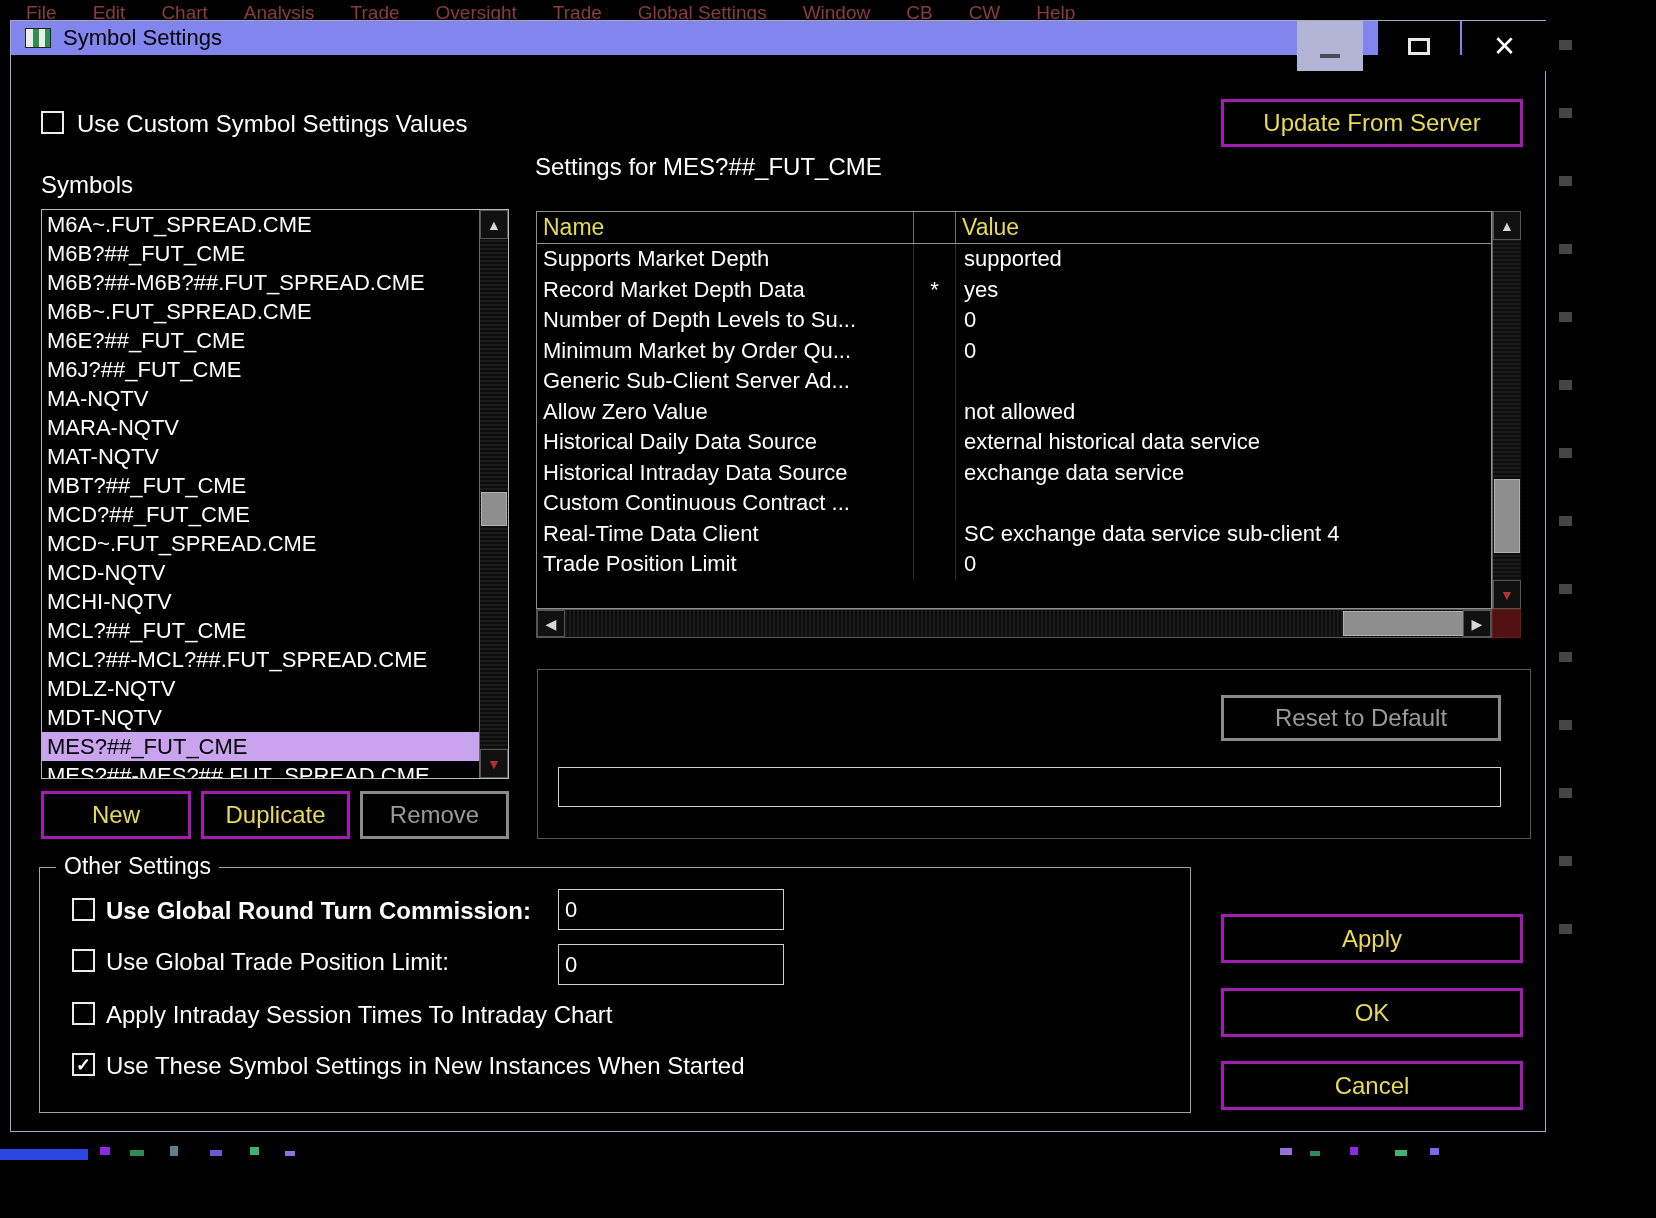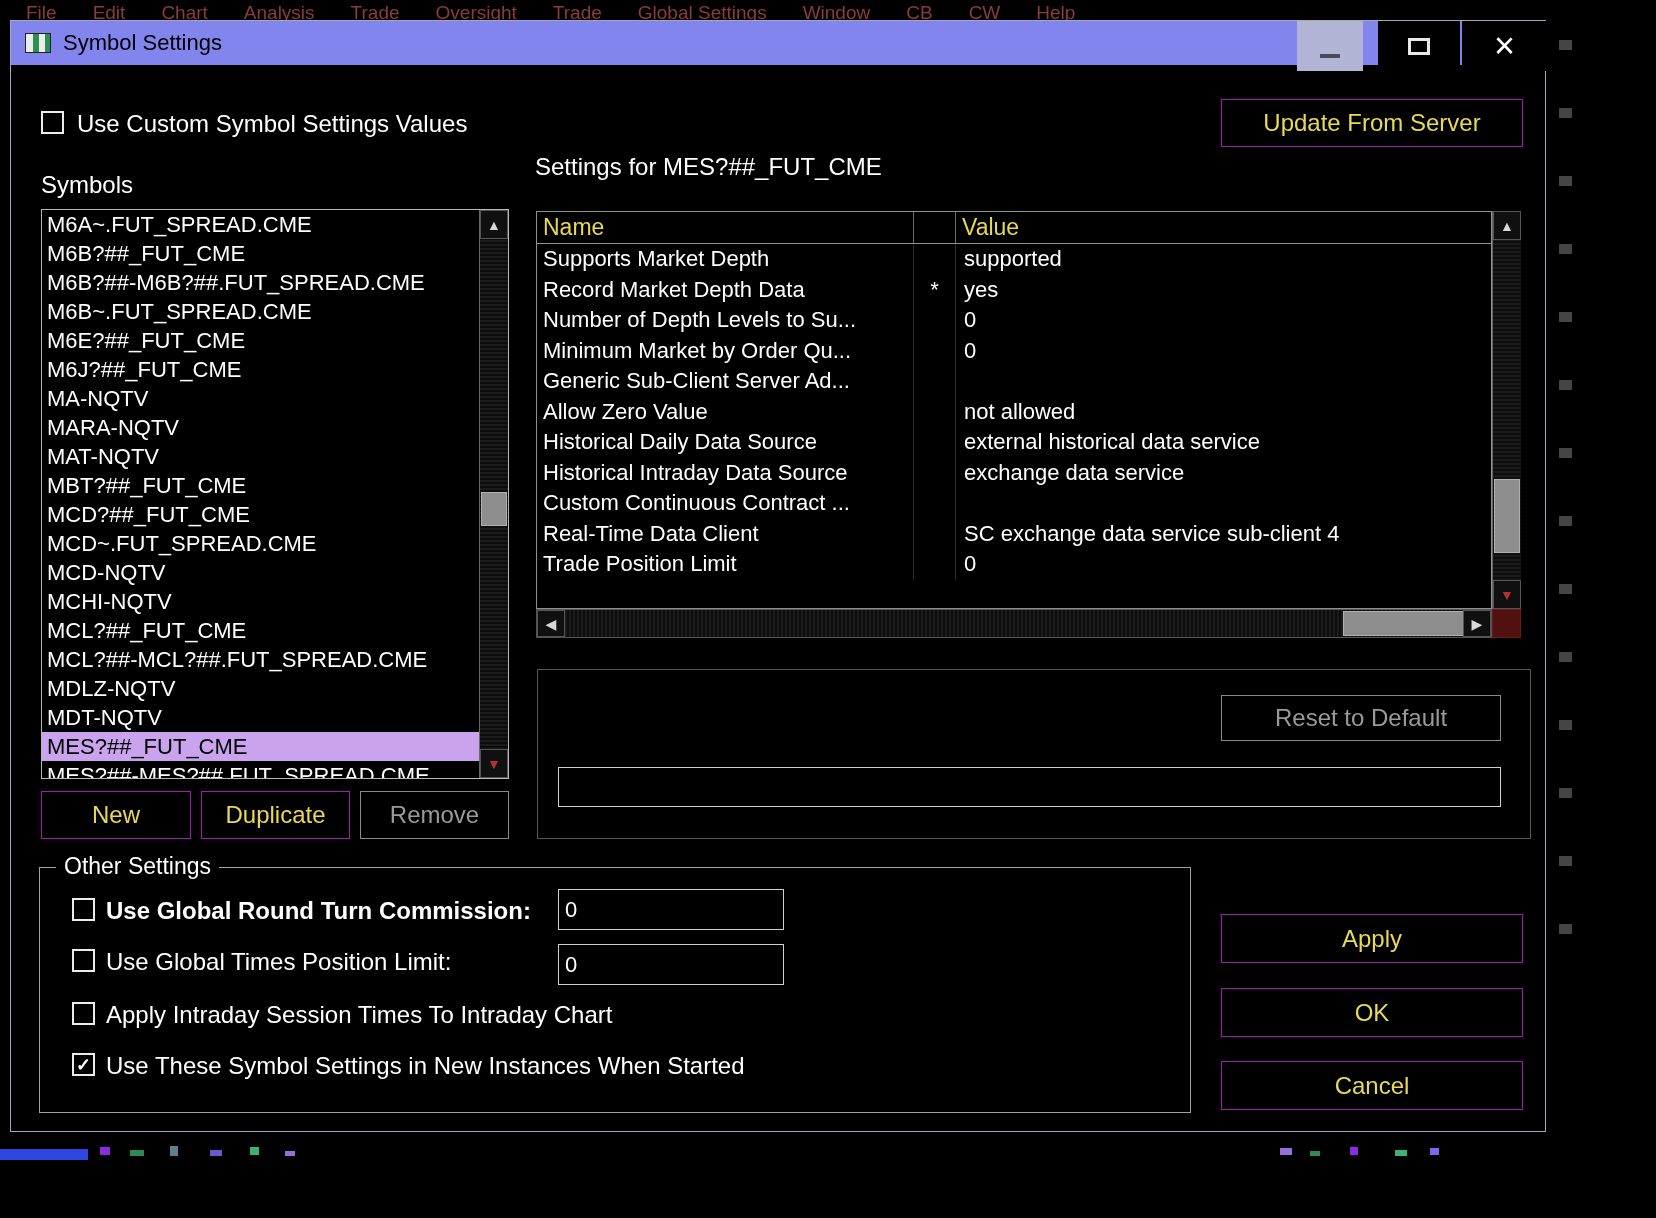--- a/index.html
+++ b/index.html
@@ -12,36 +12,36 @@
              display:flex; gap:36px; padding-left:26px; }
   .menu-item { color:#8a3c3c; font-size:19px; line-height:26px; white-space:nowrap; }
   .right-strip { position:absolute; left:1550px; top:40px; width:100px; height:1120px;
                  display:flex; flex-direction:column; gap:58px; padding-left:9px; }
   .edge-mark { width:13px; height:10px; background:#454545; }
   .frag { position:absolute; }
 
   
   .dialog { position:absolute; left:10px; top:20px; width:1536px; height:1112px;
             background:#000; border:1px solid #a8a8bc; }
-  .titlebar { position:absolute; left:0; top:0; width:100%; height:44px; background:#8285ee;
+  .titlebar { position:absolute; left:0; top:0; width:100%; height:34px; background:#8285ee;
               display:flex; align-items:center; }
   .app-icon { width:26px; height:20px; margin-left:14px; border:1px solid #222;
               background:linear-gradient(90deg,#ececec 0 7px,#2f8f4f 7px 13px,#ececec 13px 19px,#2f8f4f 19px 26px); }
   .title-text { color:#000; font-size:22px; margin-left:12px; }
   .win-btn { position:absolute; top:0; height:50px; display:flex; align-items:center; justify-content:center; }
   .win-min { left:1286px; width:66px; background:#b2b4d6; }
   .win-min .dash { width:20px; height:4px; background:#4a4a5a; margin-top:20px; }
   .win-max { left:1367px; width:82px; background:#000; }
   .win-max .boxicon { width:22px; height:17px; border:3px solid #e8e8e8; }
   .win-close { left:1451px; width:85px; background:#000; color:#fff; font-size:36px; line-height:1; }
 
   .lbl { position:absolute; color:#fff; font-size:24px; white-space:nowrap; }
   .cb { position:absolute; width:23px; height:23px; border:2px solid #ececec; background:#000;
         display:flex; align-items:center; justify-content:center; color:#fff; font-size:18px; font-weight:bold; }
-  .btn { position:absolute; background:#000; border:1px solid #a21caf; color:#e8da55; font-size:24px;
+  .btn { position:absolute; background:#000; border:3px solid #a21caf; color:#e8da55; font-size:24px;
          display:flex; align-items:center; justify-content:center; white-space:nowrap; }
   .btn.disabled { color:#9a9a9a; border-color:#8a8a8a; }
   .field { position:absolute; background:#000; border:1px solid #cfcfcf; color:#fff; font-size:22px;
            font-family:inherit; padding-left:6px; }
 
   #cb-custom { left:30px; top:90px; }
   #lbl-custom { left:66px; top:89px; }
   #btn-update { left:1210px; top:78px; width:302px; height:48px; }
   #lbl-symbols { left:30px; top:150px; }
   #lbl-settings-for { left:524px; top:132px; }
@@ -312,21 +312,21 @@
     <input class="field" id="value-input" value="" style="">
 
     <div class="other-group">
       <div class="group-legend">Other Settings</div>
 
       <span class="cb" id="cb-rt"></span>
       <div class="lbl" id="lbl-rt">Use Global Round Turn Commission:</div>
       <input class="field" id="input-rt" value="0" style="">
 
       <span class="cb" id="cb-tl"></span>
-      <div class="lbl" id="lbl-tl">Use Global Times Position Limit:</div>
+      <div class="lbl" id="lbl-tl">Use Global Trade Position Limit:</div>
       <input class="field" id="input-tl" value="0" style="">
 
       <span class="cb" id="cb-is"></span>
       <div class="lbl" id="lbl-is">Apply Intraday Session Times To Intraday Chart</div>
 
       <span class="cb" id="cb-ni">
           <span>✓</span>
         </span>
       <div class="lbl" id="lbl-ni">Use These Symbol Settings in New Instances When Started</div>
     </div>

